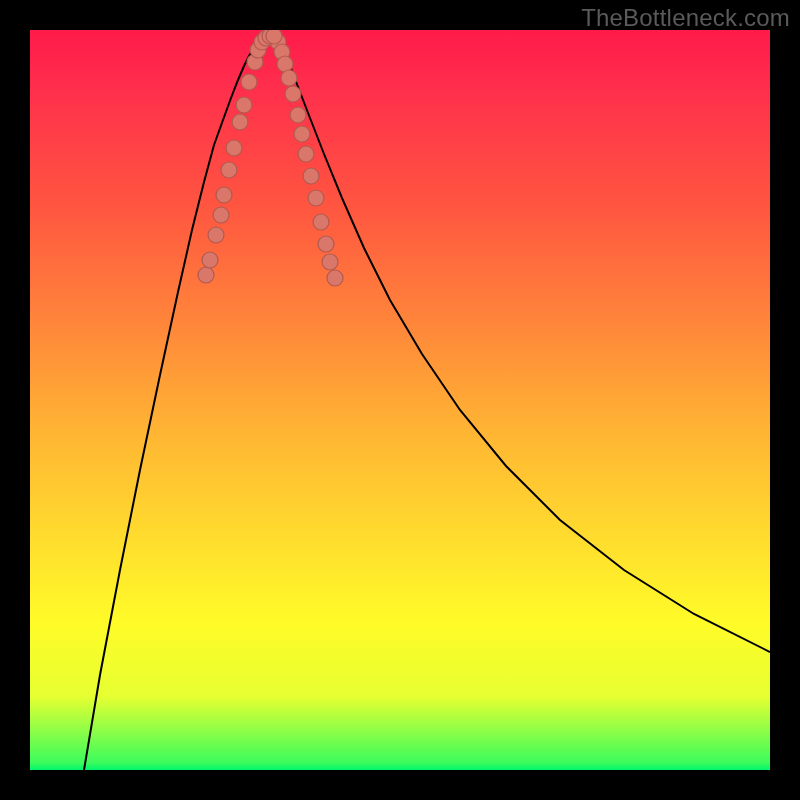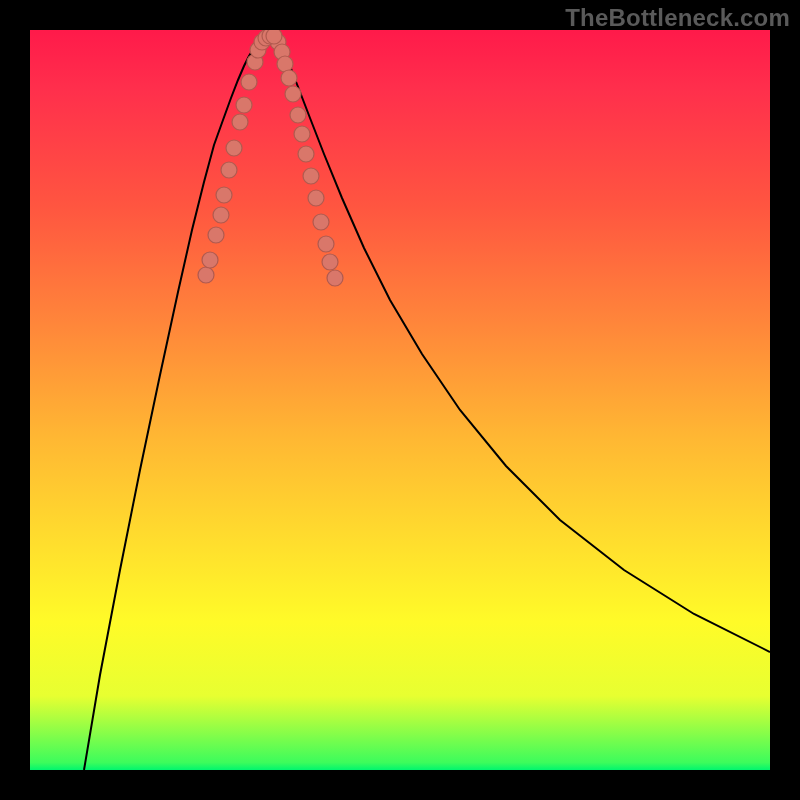--- a/index.html
+++ b/index.html
@@ -33,21 +33,21 @@
       #3cfc5c 99%,
       #00f56e 100%
     );
   }
   .watermark {
     position: absolute;
     top: 4px;
     right: 10px;
     font-family: Arial, Helvetica, sans-serif;
     font-size: 24px;
-    font-weight: 700;
+    font-weight: 400;
     color: #5a5a5a;
     letter-spacing: 0.2px;
   }
   .svg-overlay {
     position: absolute;
     left: 0;
     top: 0;
     width: 740px;
     height: 740px;
   }

